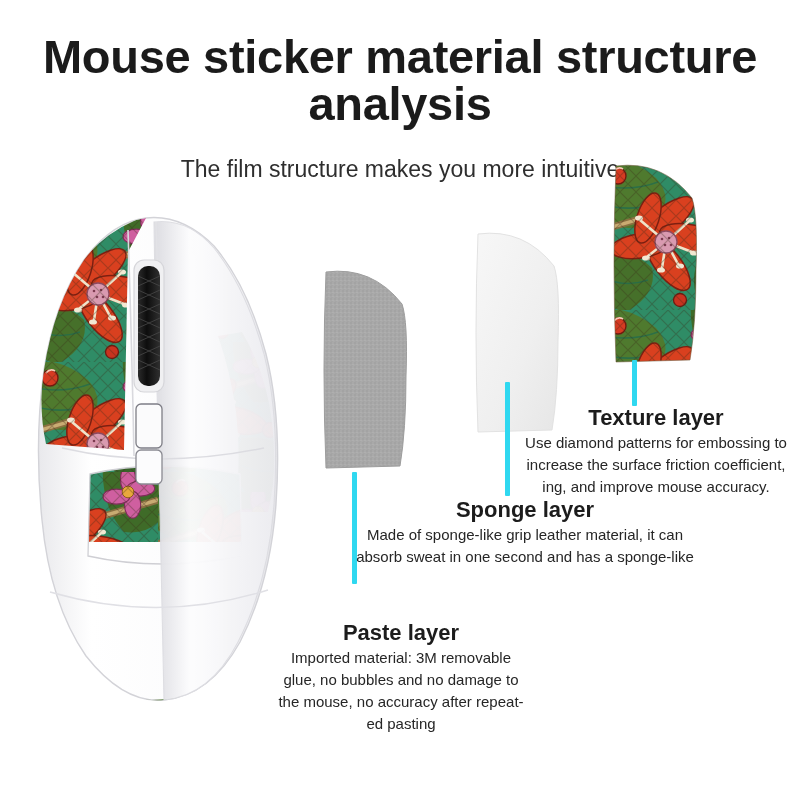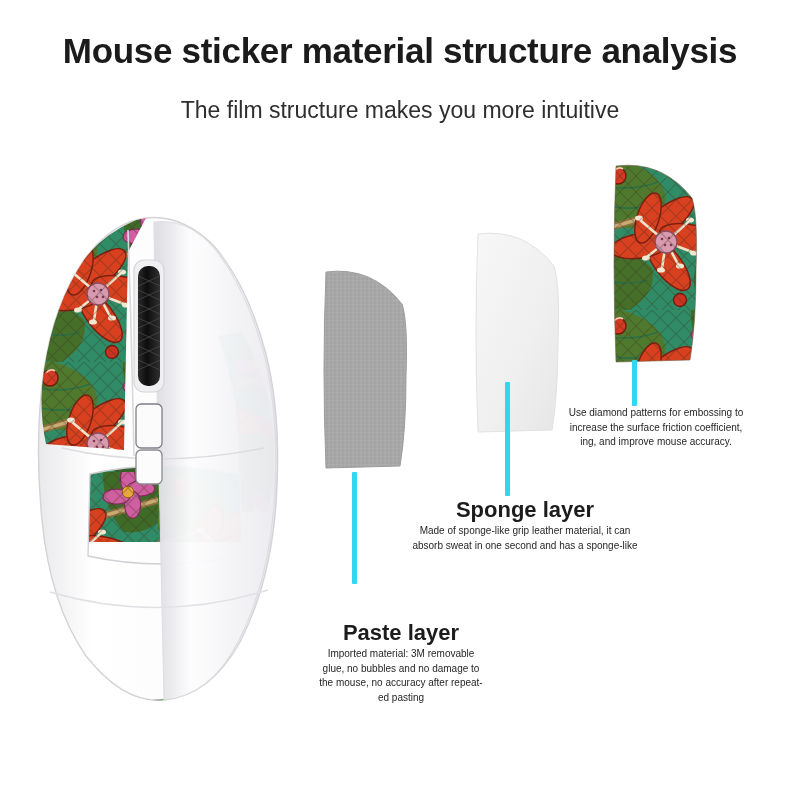--- a/index.html
+++ b/index.html
@@ -10,37 +10,37 @@
     font-family:"Liberation Sans","DejaVu Sans",sans-serif;
     overflow:hidden;
     position:relative;
     -webkit-font-smoothing:antialiased;
   }
   #stage{position:absolute;inset:0;width:800px;height:800px;}
 
   
   .hdr{position:absolute;left:0;top:0;width:800px;text-align:center;}
   .hdr-title{
-    font-size:35px;font-weight:700;color:#1b1b1b;
+    font-size:47px;font-weight:700;color:#1b1b1b;
     letter-spacing:-0.3px;line-height:1;
     margin-top:33px;
   }
   .hdr-sub{
     font-size:23px;font-weight:400;color:#2e2e2e;
     line-height:1;margin-top:31px;
   }
 
   
   .callout{position:absolute;text-align:center;}
   .co-title{
     font-size:22px;font-weight:700;color:#1c1c1c;
     line-height:1.05;margin:0 0 3px 0;white-space:nowrap;
   }
   .co-body{
-    font-size:10px;font-weight:400;color:#262626;
+    font-size:15px;font-weight:400;color:#262626;
     line-height:1.47;margin:0;
   }
   .co-body span{display:block;white-space:nowrap;}
 
   #callout-paste{left:256px;top:585px;width:290px;margin-top:36px;}
   #callout-sponge{left:355px;top:498px;width:340px;text-align:center;}
   #callout-texture{left:512px;top:406px;width:288px;}
 
   
   .leader{position:absolute;background:#2fd8f0;width:5px;border-radius:1px;}
@@ -286,20 +286,21 @@
       </g>
       <path d="M14 6 Q60 0 90 38 Q96 56 94 110 Q94 164 88 200 L14 202 Q10 104 14 6 Z" fill="none" stroke="#6d5a3a" stroke-width="1" opacity="0.55"></path>
     </svg>
   </div>
 
   <div class="leader" id="leader-texture"></div>
   <div class="leader" id="leader-sponge"></div>
   <div class="leader" id="leader-paste"></div>
 
   <div class="callout" id="callout-texture">
+    <div class="co-title">Texture layer</div>
     <div class="co-body">
       <span>Use diamond patterns for embossing to</span>
       <span>increase the surface friction coefficient,</span>
       <span>ing, and improve mouse accuracy.</span>
     </div>
   </div>
 
   <div class="callout" id="callout-sponge">
     <div class="co-title">Sponge layer</div>
     <div class="co-body">

